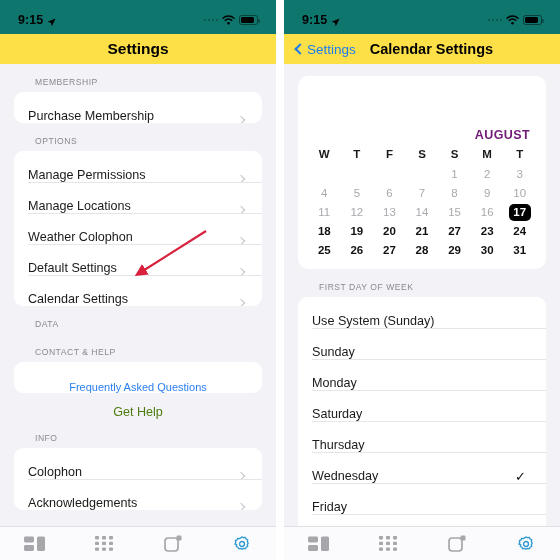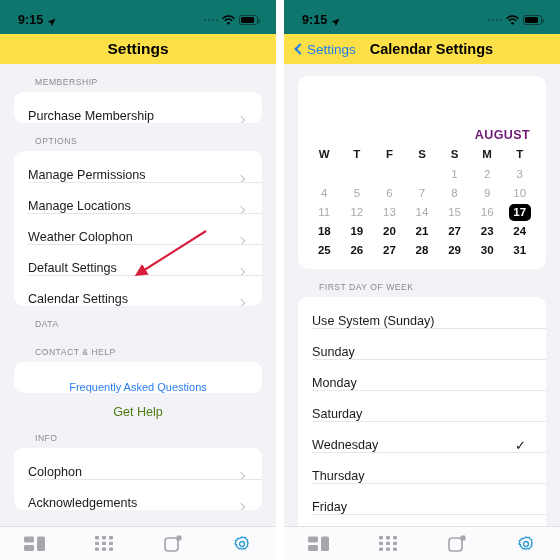--- a/index.html
+++ b/index.html
@@ -348,25 +348,25 @@
           <div class="row">
             <span class="row-label">Sunday</span>
           </div>
           <div class="row">
             <span class="row-label">Monday</span>
           </div>
           <div class="row">
             <span class="row-label">Saturday</span>
           </div>
           <div class="row">
+            <span class="row-label">Thursday</span>
+          </div>
+          <div class="row">
             <span class="row-label">Wednesday</span>
             <span class="check">✓</span>
-          </div>
-          <div class="row">
-            <span class="row-label">Thursday</span>
           </div>
           <div class="row">
             <span class="row-label">Friday</span>
           </div>
           <div class="row">
             <span class="row-label">Saturday</span>
           </div>
         </div>
     </div>
 

